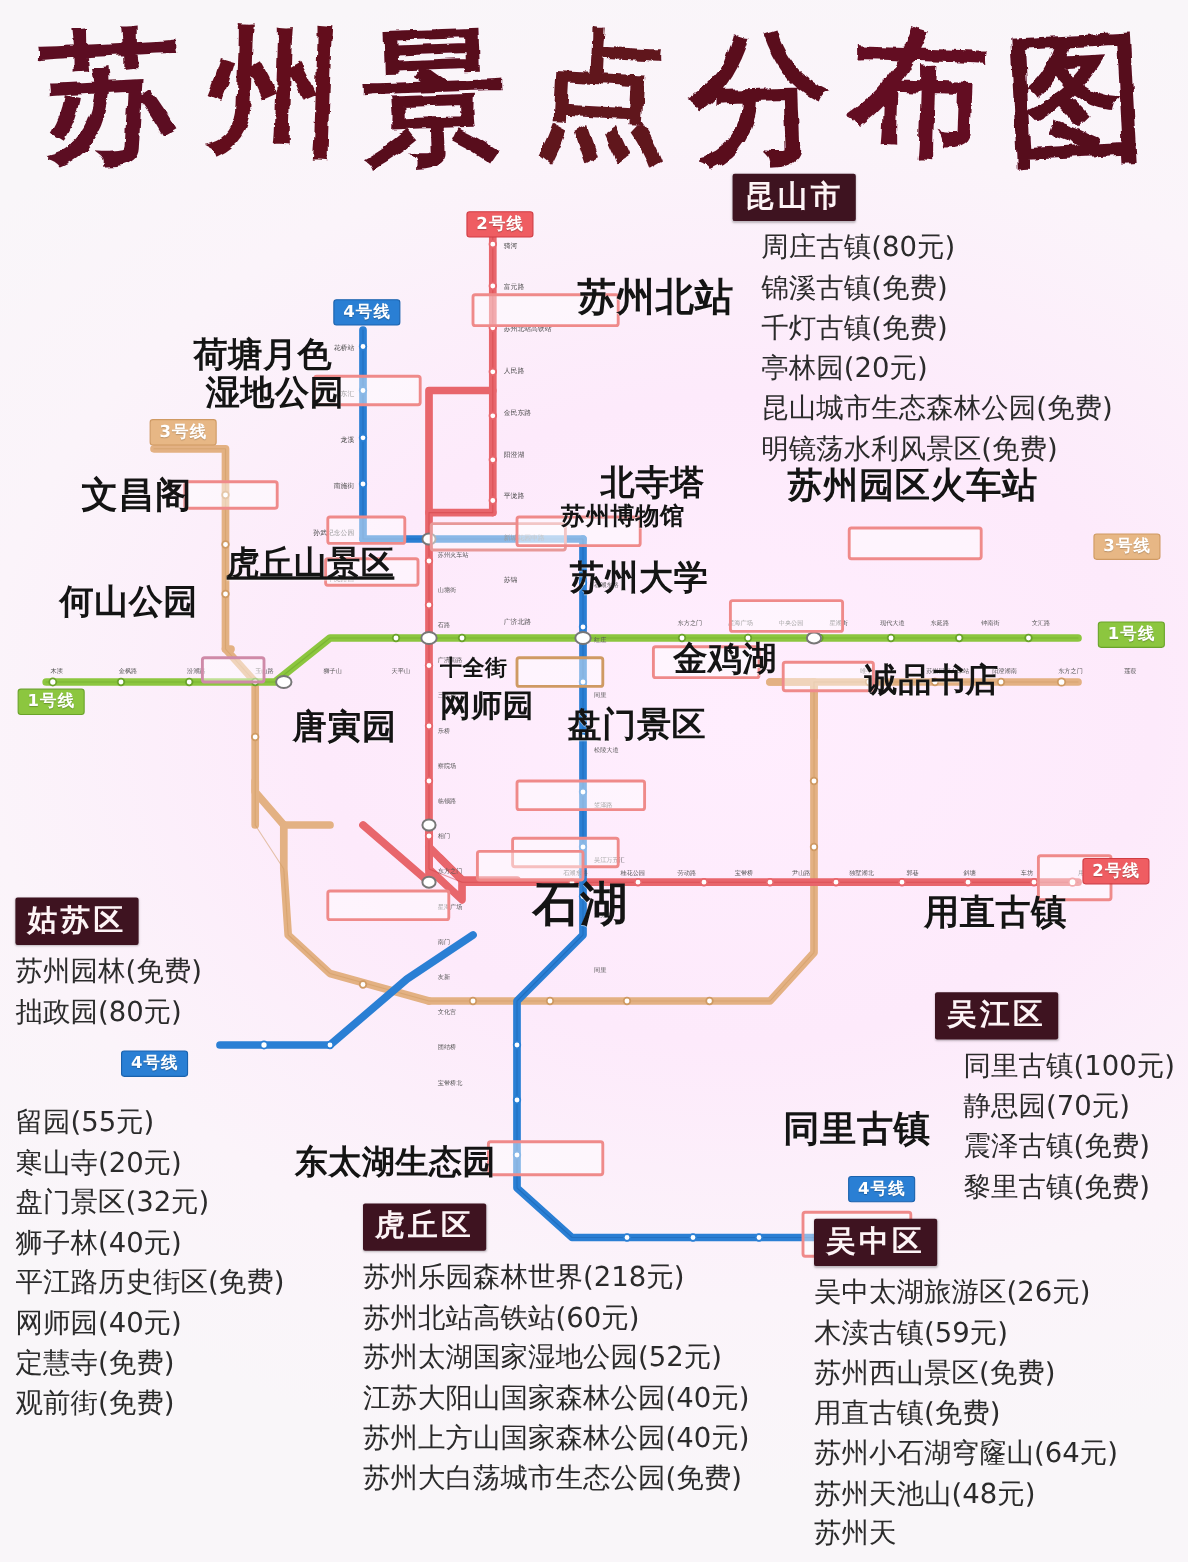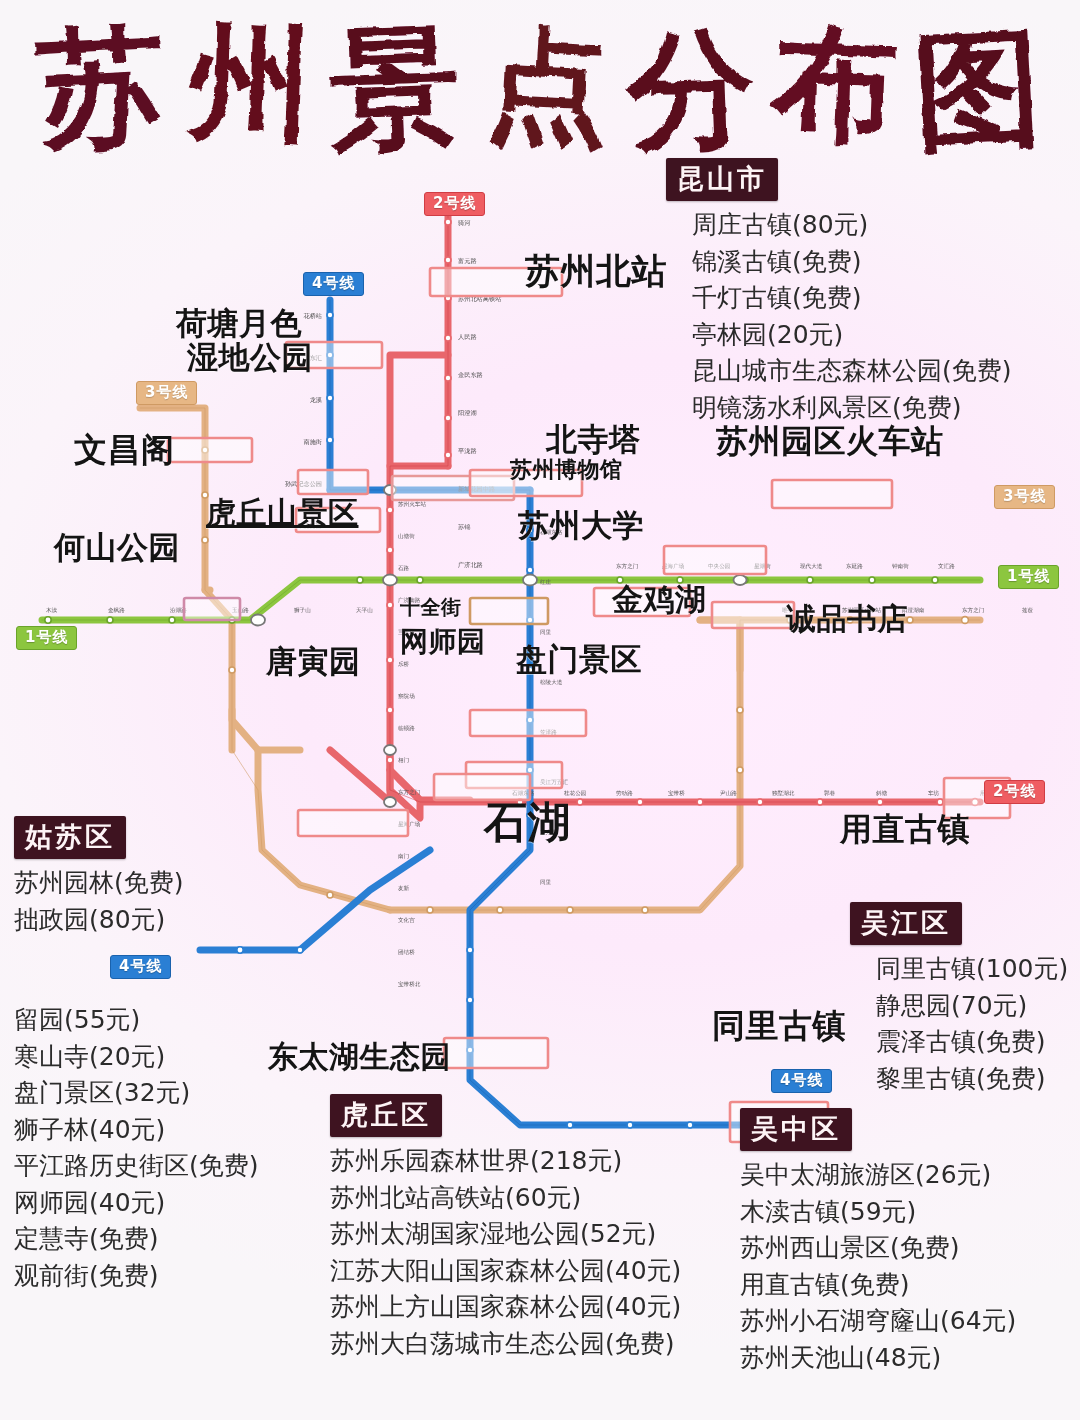--- a/index.html
+++ b/index.html
@@ -432,18 +432,19 @@
 
   <div class="abs district" style="left:740px;top:1108px;">
     <div class="badge">吴中区</div>
     <ul>
         <li>吴中太湖旅游区(26元)</li>
         <li>木渎古镇(59元)</li>
         <li>苏州西山景区(免费)</li>
         <li>用直古镇(免费)</li>
         <li>苏州小石湖穹窿山(64元)</li>
         <li>苏州天池山(48元)</li>
+        <li>苏州天</li>
       </ul>
   </div>
 
   <div class="abs" id="watermark"></div>
 
 </div>
 
 </body></html>

